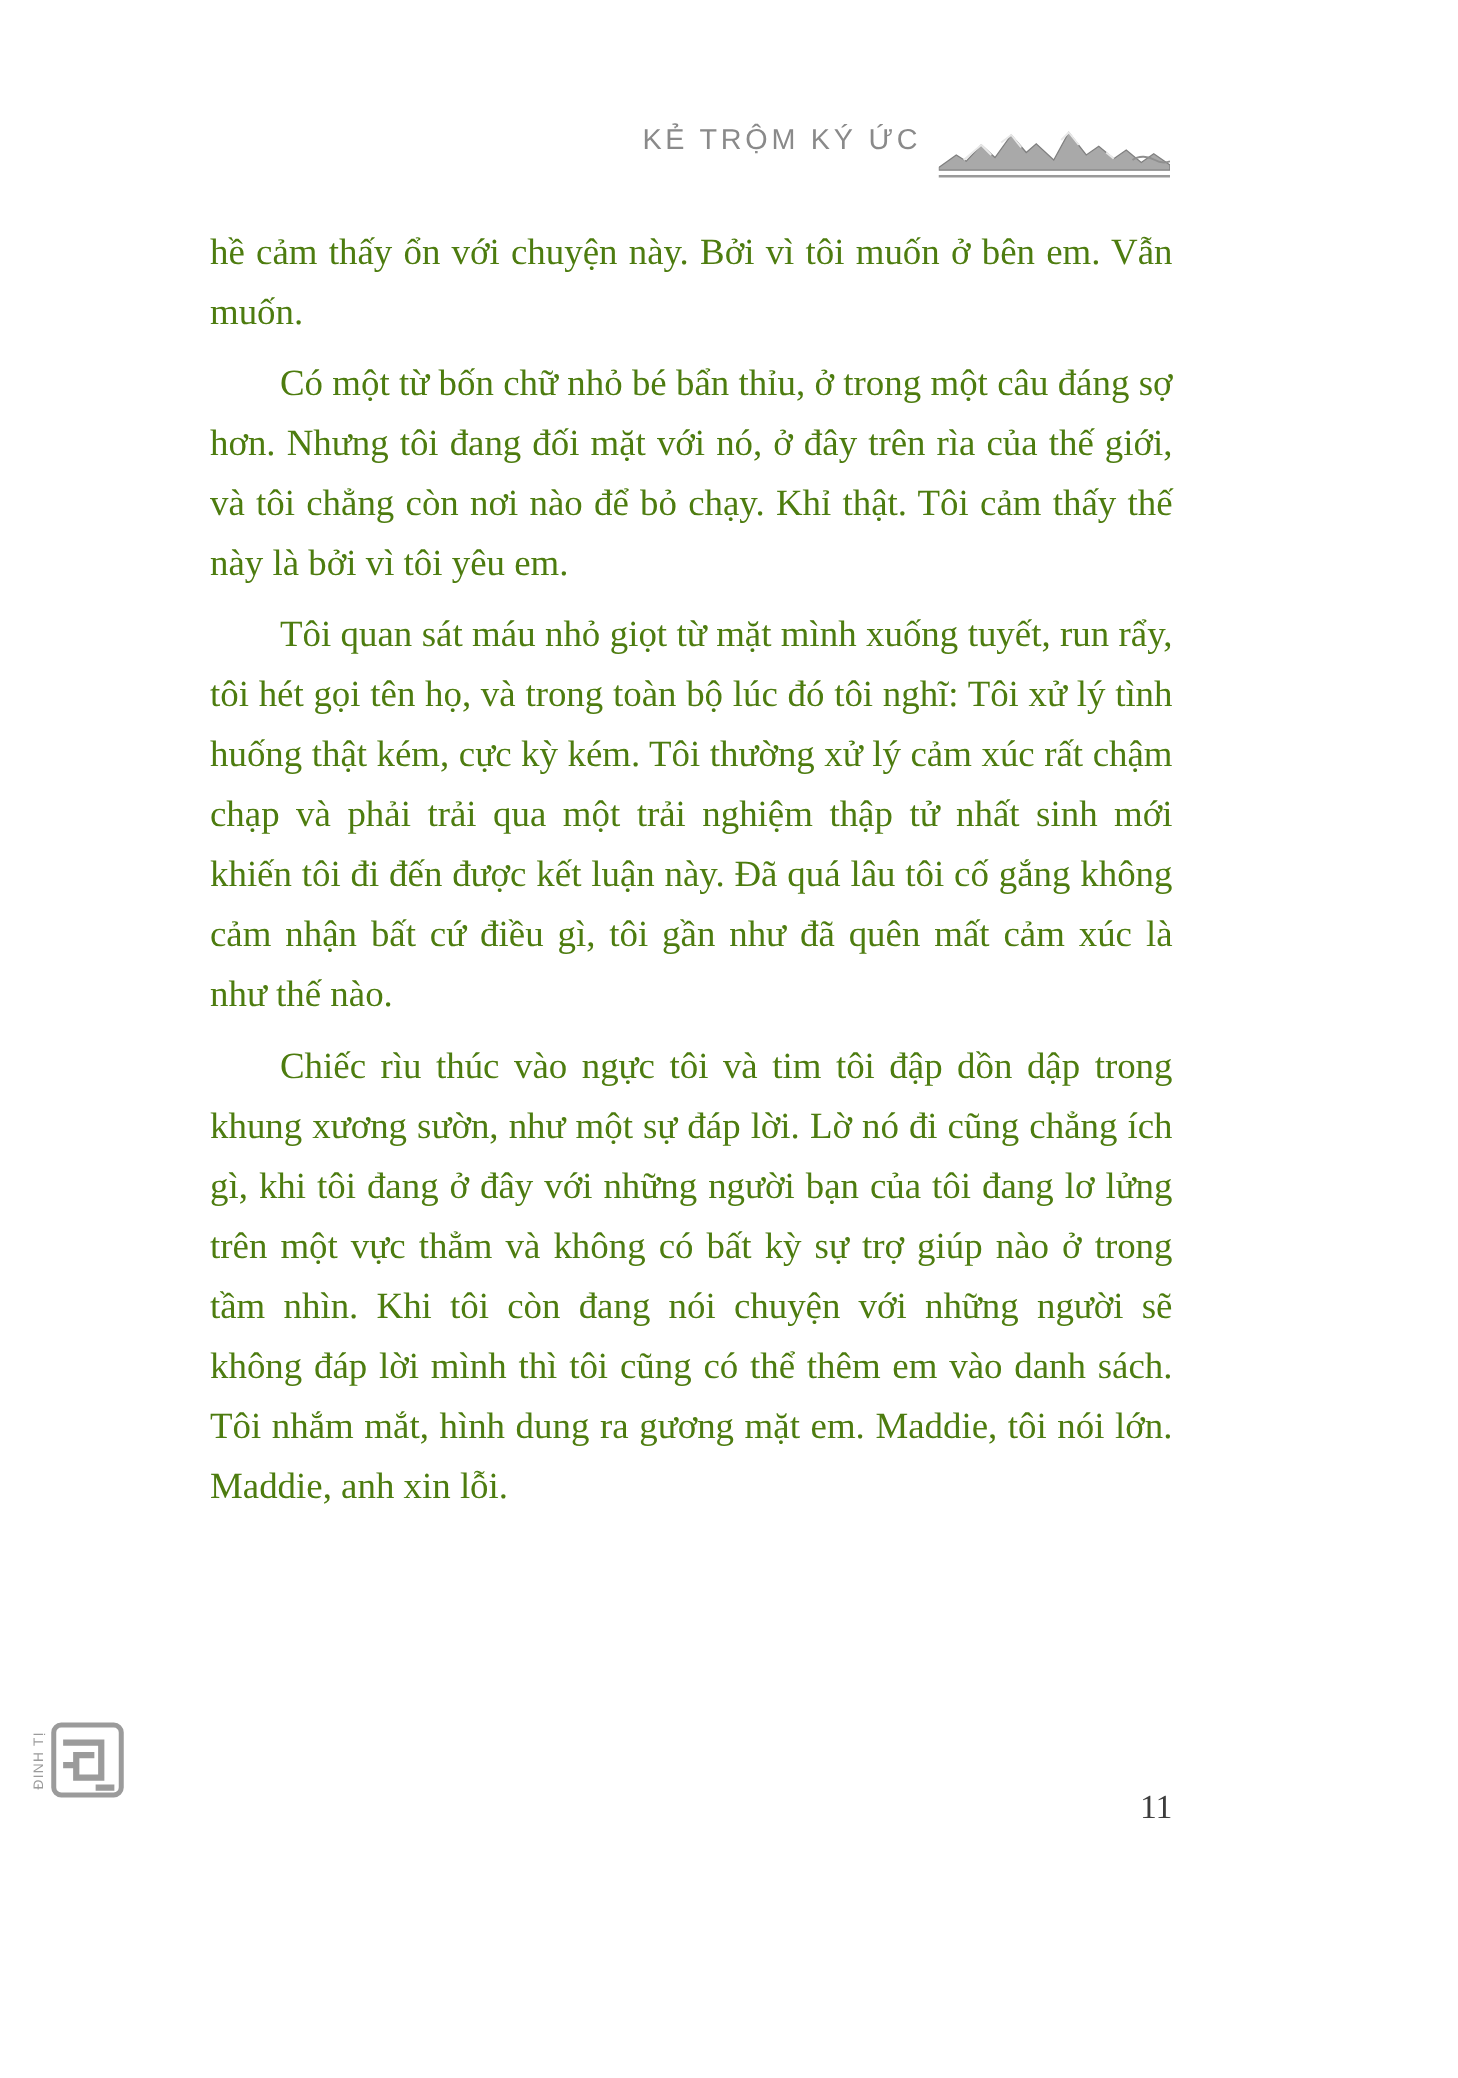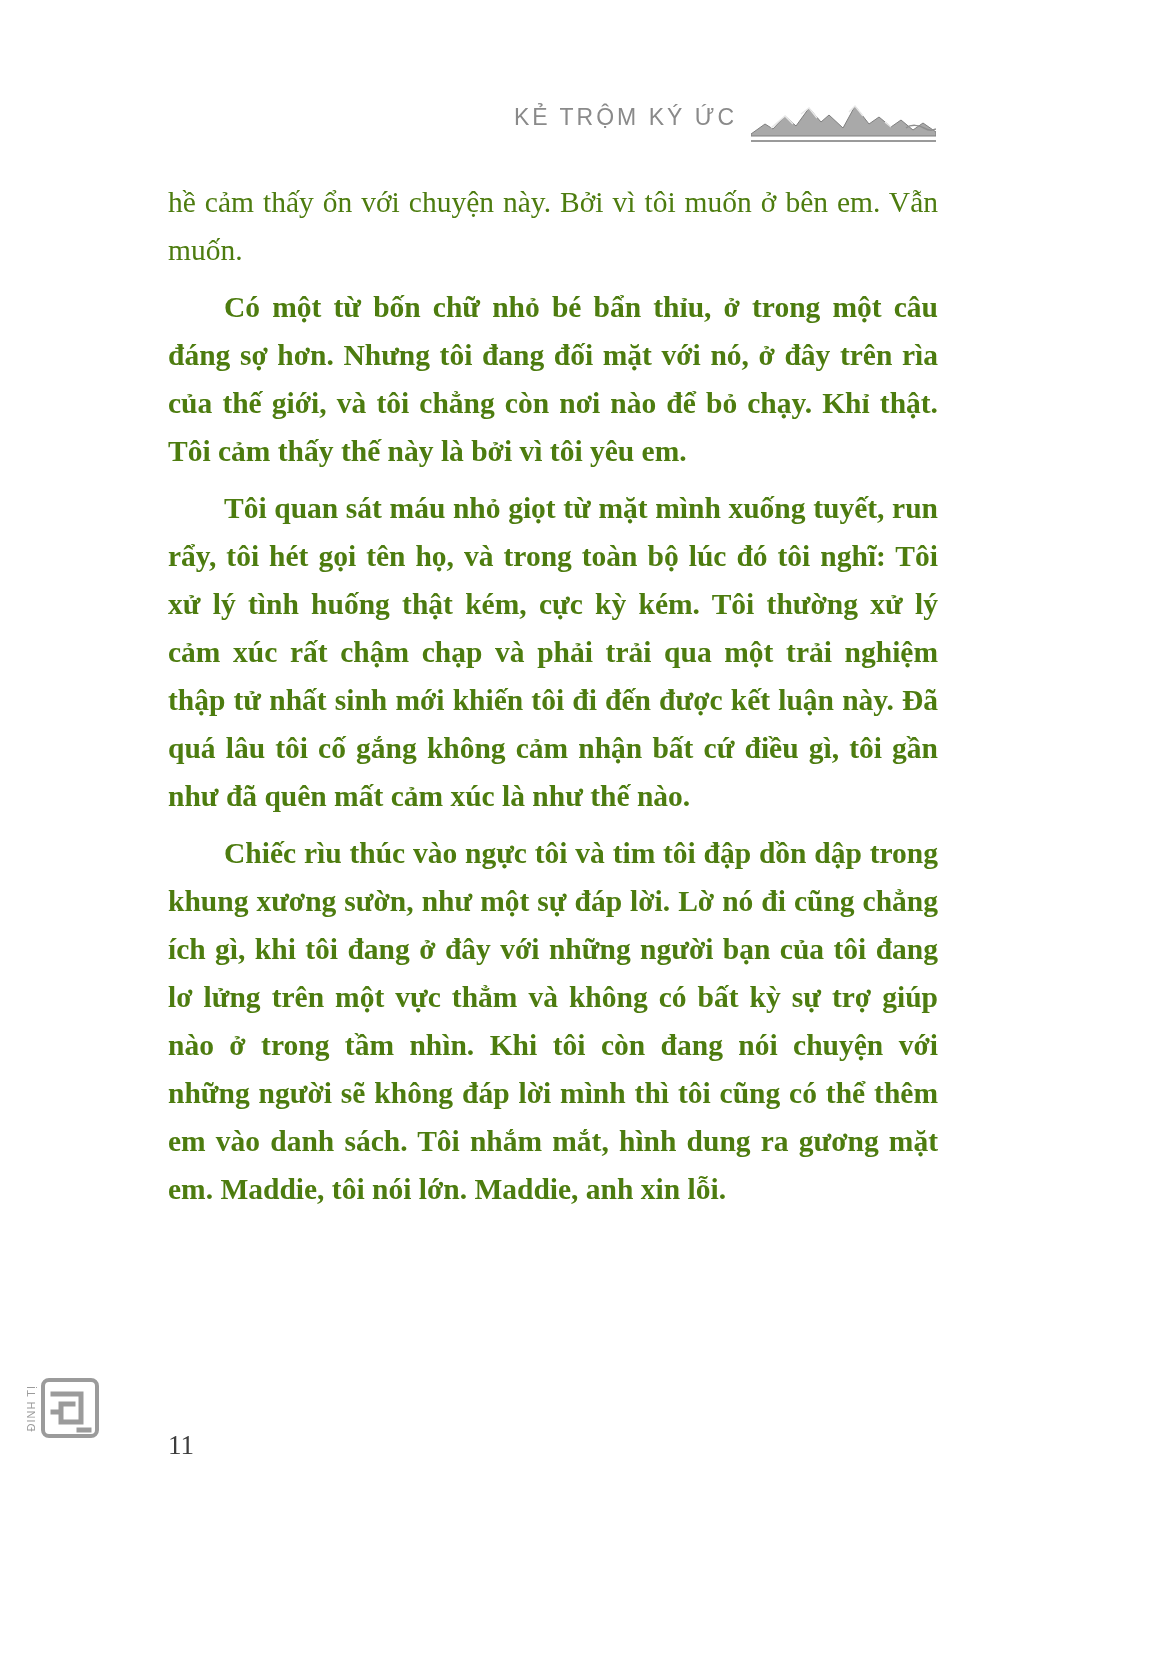--- a/index.html
+++ b/index.html
@@ -13,21 +13,21 @@
     font-family: "Liberation Serif", "DejaVu Serif", serif;
     overflow: hidden;
   }
   .header {
     position: absolute;
     top: 98px;
     left: 168px;
     width: 768px;
     display: flex;
     justify-content: flex-end;
-    align-items: center;
+    align-items: flex-start;
     gap: 14px;
   }
   .header-title {
     font-family: "Liberation Sans", "DejaVu Sans", sans-serif;
     font-size: 23px;
     letter-spacing: 3px;
     color: #8a8a8a;
     font-weight: 500;
     white-space: nowrap;
     padding-bottom: 6px;
@@ -49,21 +49,21 @@
     position: absolute;
     top: 178px;
     left: 168px;
     width: 770px;
     color: #4d7c0f;
     font-size: 29.5px;
     line-height: 48px;
     text-align: justify;
   }
   .para { margin-bottom: 1px; }
-  .para + .para { margin-top: 9px; font-weight: bold; }
+  .para + .para { margin-top: 9px; }
   .para.indent { text-indent: 56px; }
   .footer-logo {
     position: absolute;
     left: 26px;
     top: 1372px;
     display: flex;
     align-items: center;
     gap: 2px;
   }
   .logo-vtext {
@@ -74,21 +74,21 @@
     writing-mode: vertical-rl;
     transform: rotate(180deg);
     line-height: 1;
   }
   .logo-mark svg { display: block; }
   .page-number {
     position: absolute;
     top: 1430px;
     left: 168px;
     width: 770px;
-    text-align: left;
+    text-align: right;
     font-size: 27px;
     color: #3d3d3d;
   }
 </style>
 </head>
 <body>
 
 <div class="page">
 
   <div class="header">

